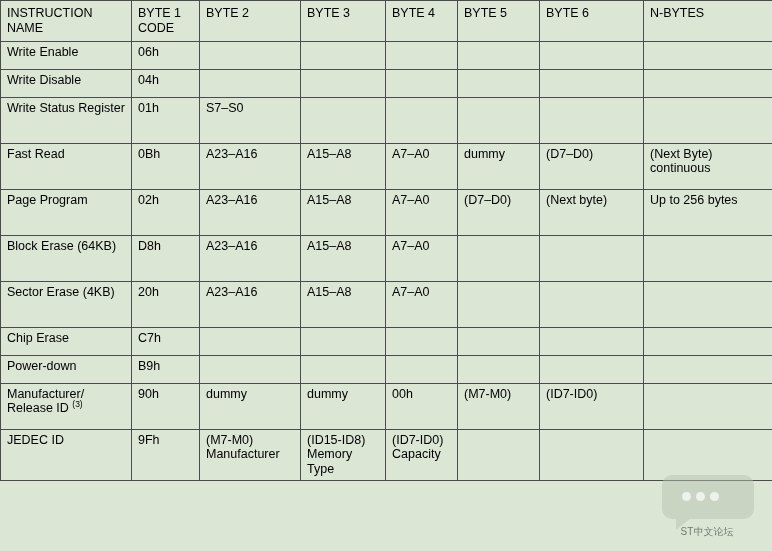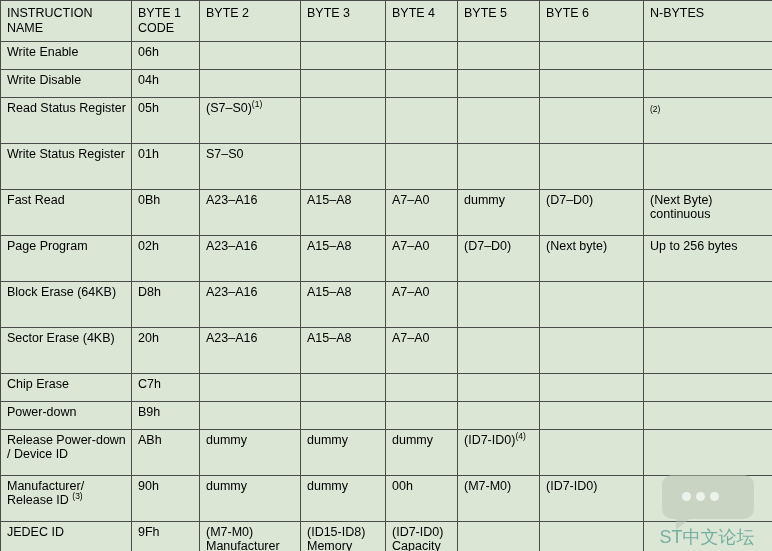--- a/index.html
+++ b/index.html
@@ -115,22 +115,22 @@
   }
   #watermark .dots i:nth-child(1) { left: 0; }
   #watermark .dots i:nth-child(2) { left: 14px; }
   #watermark .dots i:nth-child(3) { left: 28px; }
   #watermark .wmtext {
     position: absolute;
     left: 0;
     top: 52px;
     width: 118px;
     text-align: center;
-    font-size: 18px;
-    color: #0f766e;
+    font-size: 10px;
+    color: #000000;
     font-family: "Liberation Sans", sans-serif;
   }
 </style>
 </head>
 <body>
 
 <div id="sheet">
 
   <table class="instr">
     <colgroup>
@@ -171,30 +171,20 @@
         <td class="name">Write Disable</td>
         <td>04h</td>
         <td></td>
         <td></td>
         <td></td>
         <td></td>
         <td></td>
         <td></td>
       </tr>
 
-      <tr class="h2">
-        <td class="name">Read Status Register</td>
-        <td>05h</td>
-        <td><span>(S7–S0)</span><sup>(1)</sup></td>
-        <td></td>
-        <td></td>
-        <td></td>
-        <td></td>
-        <td><span class="sup-only">(2)</span></td>
-      </tr>
 
       <tr class="h2">
         <td class="name">Write Status Register</td>
         <td>01h</td>
         <td>S7–S0</td>
         <td></td>
         <td></td>
         <td></td>
         <td></td>
         <td></td>
@@ -260,30 +250,20 @@
         <td class="name">Power-down</td>
         <td>B9h</td>
         <td></td>
         <td></td>
         <td></td>
         <td></td>
         <td></td>
         <td></td>
       </tr>
 
-      <tr class="h2">
-        <td class="name">Release Power-down / Device ID</td>
-        <td>ABh</td>
-        <td>dummy</td>
-        <td>dummy</td>
-        <td>dummy</td>
-        <td><span>(ID7-ID0)</span><sup>(4)</sup></td>
-        <td></td>
-        <td></td>
-      </tr>
 
       <tr class="h2">
         <td class="name"><span>Manufacturer/ Release ID </span><sup>(3)</sup></td>
         <td>90h</td>
         <td>dummy</td>
         <td>dummy</td>
         <td>00h</td>
         <td>(M7-M0)</td>
         <td>(ID7-ID0)</td>
         <td></td>

